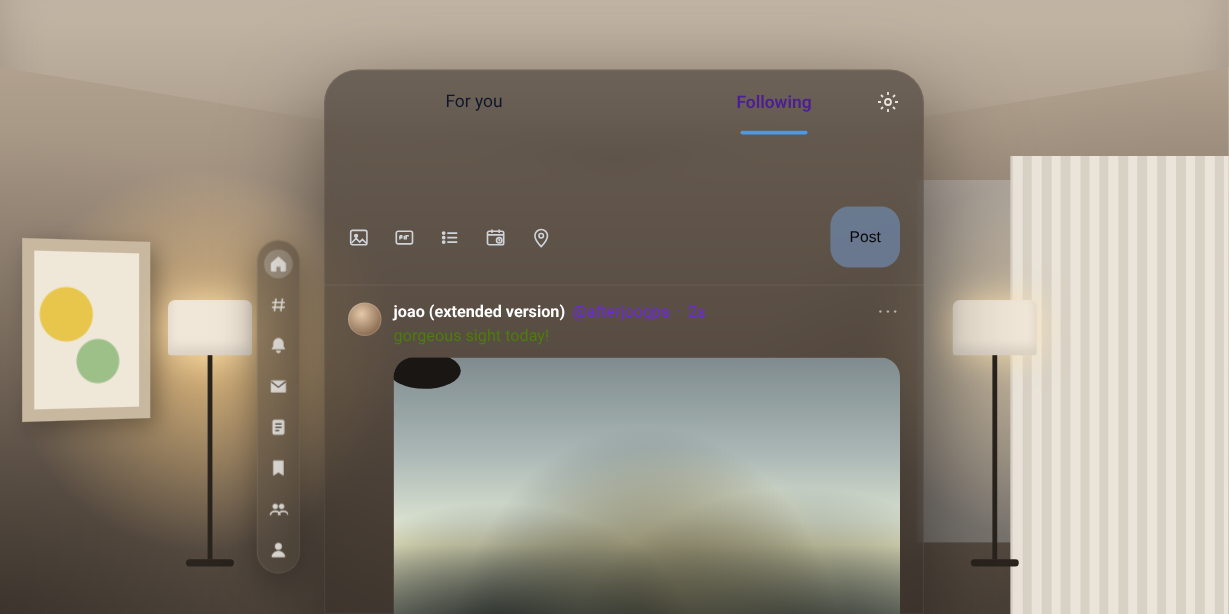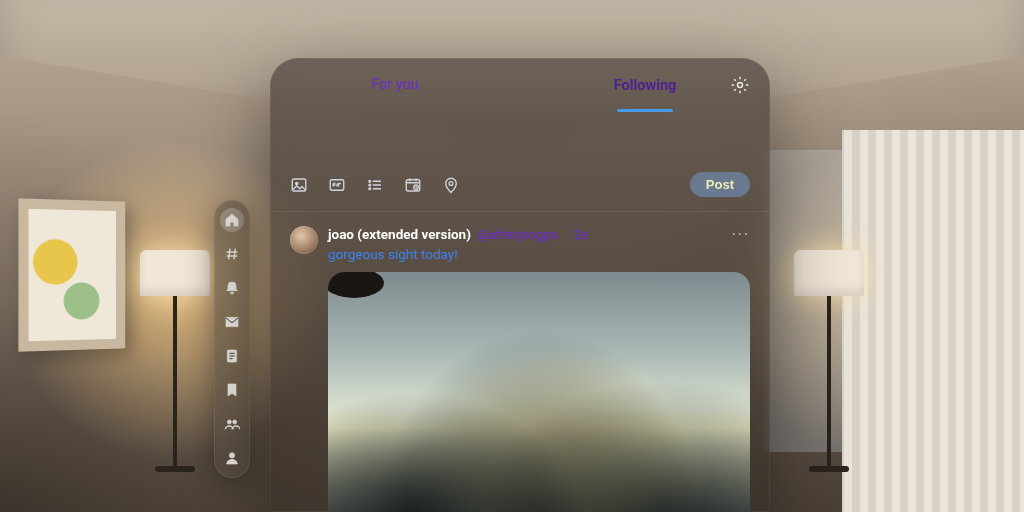--- a/index.html
+++ b/index.html
@@ -40,43 +40,43 @@
     display:flex;flex-direction:column;align-items:center;gap:18px;}
   .sidebar .nav-icon{width:16px;height:16px;color:#e9e5e0;display:flex;align-items:center;justify-content:center;cursor:pointer}
   .sidebar .nav-icon.active{background:rgba(255,255,255,.22);border-radius:50%;padding:4px;margin:-4px 0}
   .sidebar svg{width:16px;height:16px;stroke:currentColor;fill:currentColor}
 
   
   .appwin{position:absolute;left:270px;top:58px;width:500px;bottom:0;border-radius:28px 28px 0 0;overflow:hidden;
     background:rgba(46,38,32,.55);backdrop-filter:blur(10px);
     box-shadow:0 30px 80px rgba(0,0,0,.5), inset 0 0 0 1px rgba(255,255,255,.06);color:#e9e5e0;font-size:14px;}
   .tabs{display:flex;align-items:center;height:54px;position:relative}
-  .tab{flex:1;text-align:center;color:#6d28d9;cursor:pointer;line-height:54px;font-size:14.5px}
+  .tab{flex:1;text-align:center;color:#0f172a;cursor:pointer;line-height:54px;font-size:14.5px}
   .tab.active{color:#4c1d95;font-weight:600}
   .tab.active::after{content:"";display:block;width:56px;height:3px;border-radius:3px;background:#4a99e9;margin:-4px auto 0}
   .settings{position:absolute;right:20px;top:17px;width:20px;height:20px;color:#e9e5e0;cursor:pointer}
 
   .composer{padding:12px 20px 14px;border-bottom:1px solid rgba(255,255,255,.07)}
   .composer-row{display:flex;align-items:center;gap:10px}
   .avatar{width:28px;height:28px;border-radius:50%;background:radial-gradient(circle at 35% 35%,#caa,#533);flex:none;box-shadow:inset 0 0 0 1px rgba(255,255,255,.15)}
   .prompt{color:#a6a09a;font-size:16px}
   .composer-bar{display:flex;align-items:center;margin-top:48px}
   .tools{display:flex;gap:20px;color:#cfd4da}
   .tool{width:18px;height:18px;cursor:pointer;color:#cfd4da}
   .tool svg{width:18px;height:18px;stroke:currentColor;fill:none;stroke-width:1.8}
-  .postbtn{margin-left:auto;background:#6a7d97;color:#fef9c3;border:none;border-radius:16px;padding:5px 16px;font-weight:700;font-size:13px;cursor:pointer;opacity:.9}
+  .postbtn{margin-left:auto;background:#6a7d97;color:#000000;border:none;border-radius:16px;padding:18px 16px;font-weight:400;font-size:13px;cursor:pointer;opacity:.9}
 
   .feed{padding:14px 20px 0}
   .post{display:flex;gap:10px}
   .post .avatar{background:radial-gradient(circle at 40% 35%,#e4c9a8,#6b4a32)}
   .phead{display:flex;align-items:center;gap:6px;font-size:13.5px}
   .dispname{font-weight:700;color:#fff}
   .meta{color:#6d28d9}
   .more{margin-left:auto;color:#b7b0a9;cursor:pointer;letter-spacing:2px;font-weight:700}
-  .ptext{margin-top:4px;color:#3b82f6;font-size:13.5px}
+  .ptext{margin-top:4px;color:#4d7c0f;font-size:13.5px}
   .pimg{margin-top:10px;border-radius:16px;overflow:hidden;height:260px;position:relative;
     background:
       radial-gradient(ellipse at 55% 78%, rgba(255,236,170,.9), rgba(255,236,170,0) 45%),
       linear-gradient(#7f8b8e 0%,#a9b6b4 30%,#d7dfce 52%,#e8e7c2 60%,#394345 100%);
   }
   .pimg::before{content:"";position:absolute;inset:0;background:
       radial-gradient(ellipse at 20% 92%, rgba(20,25,25,.85), transparent 35%),
       radial-gradient(ellipse at 80% 96%, rgba(20,25,25,.8), transparent 40%),
       radial-gradient(ellipse at 50% 100%, rgba(30,35,35,.9), transparent 55%);}
   .pimg::after{content:"";position:absolute;left:-4px;top:-4px;width:60px;height:30px;border-radius:50%;background:#1a1613;} 

